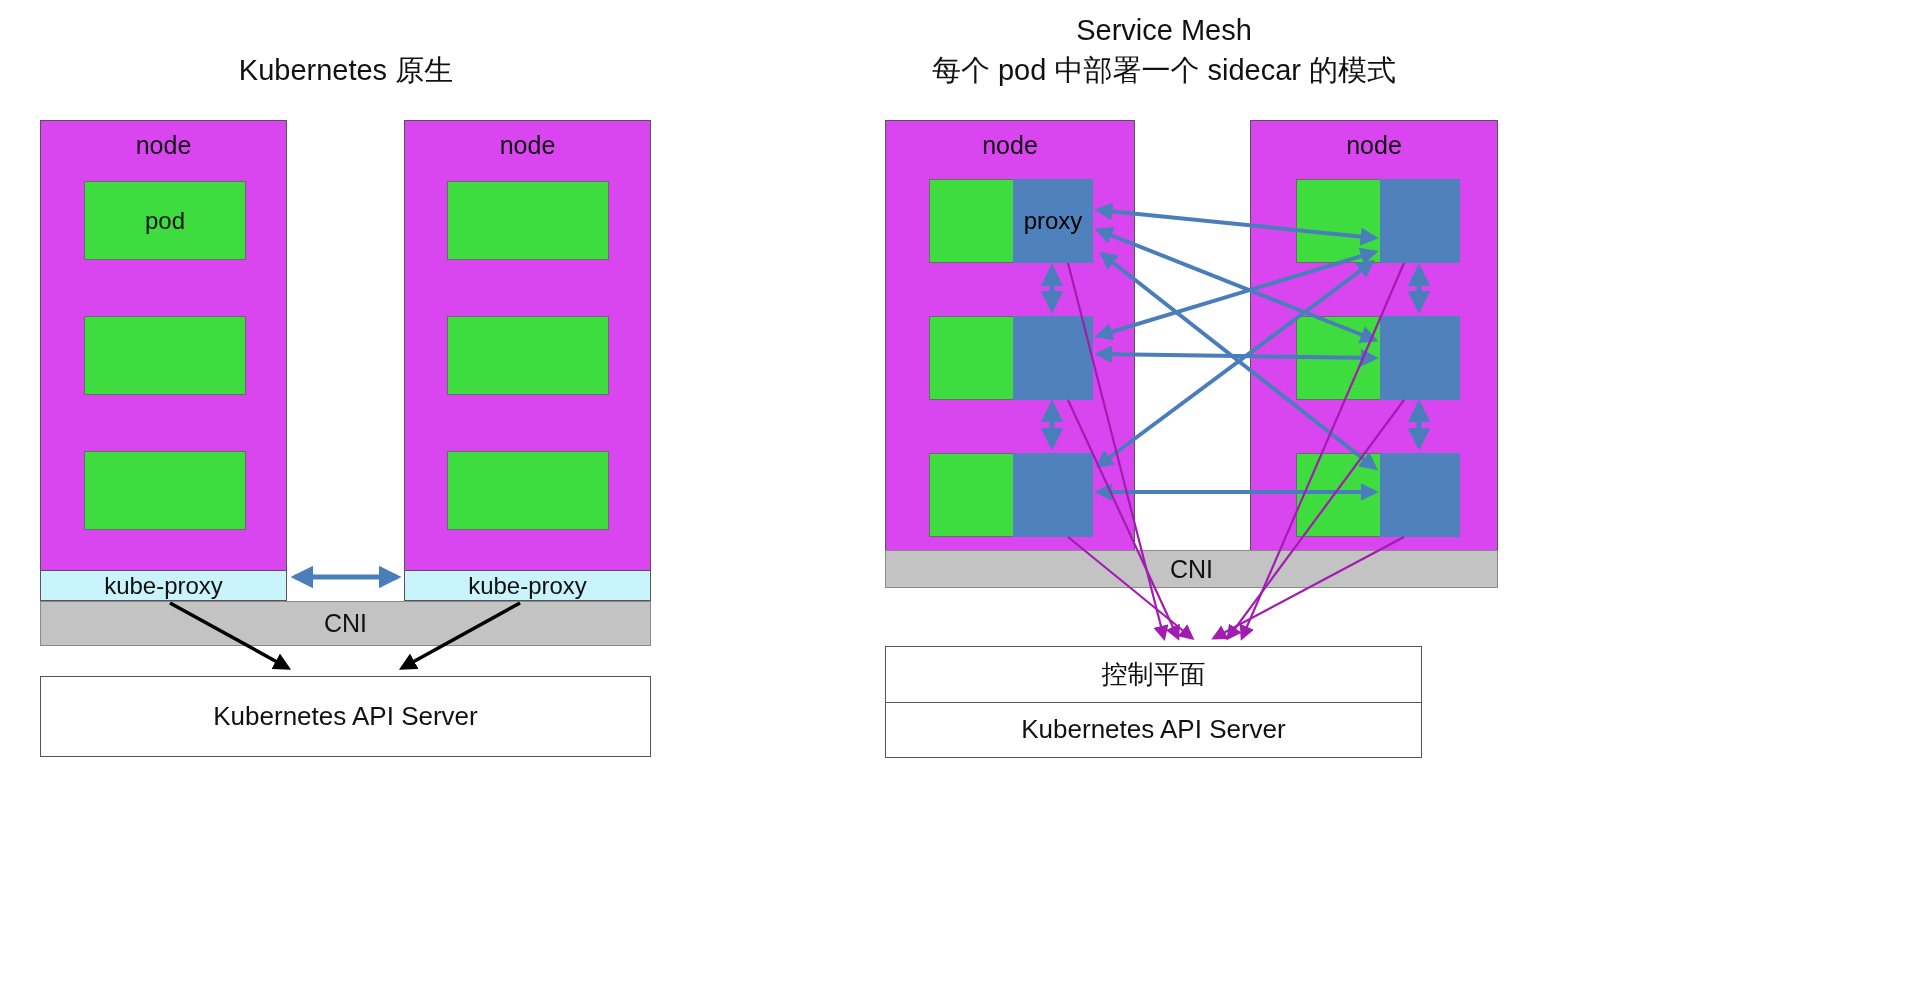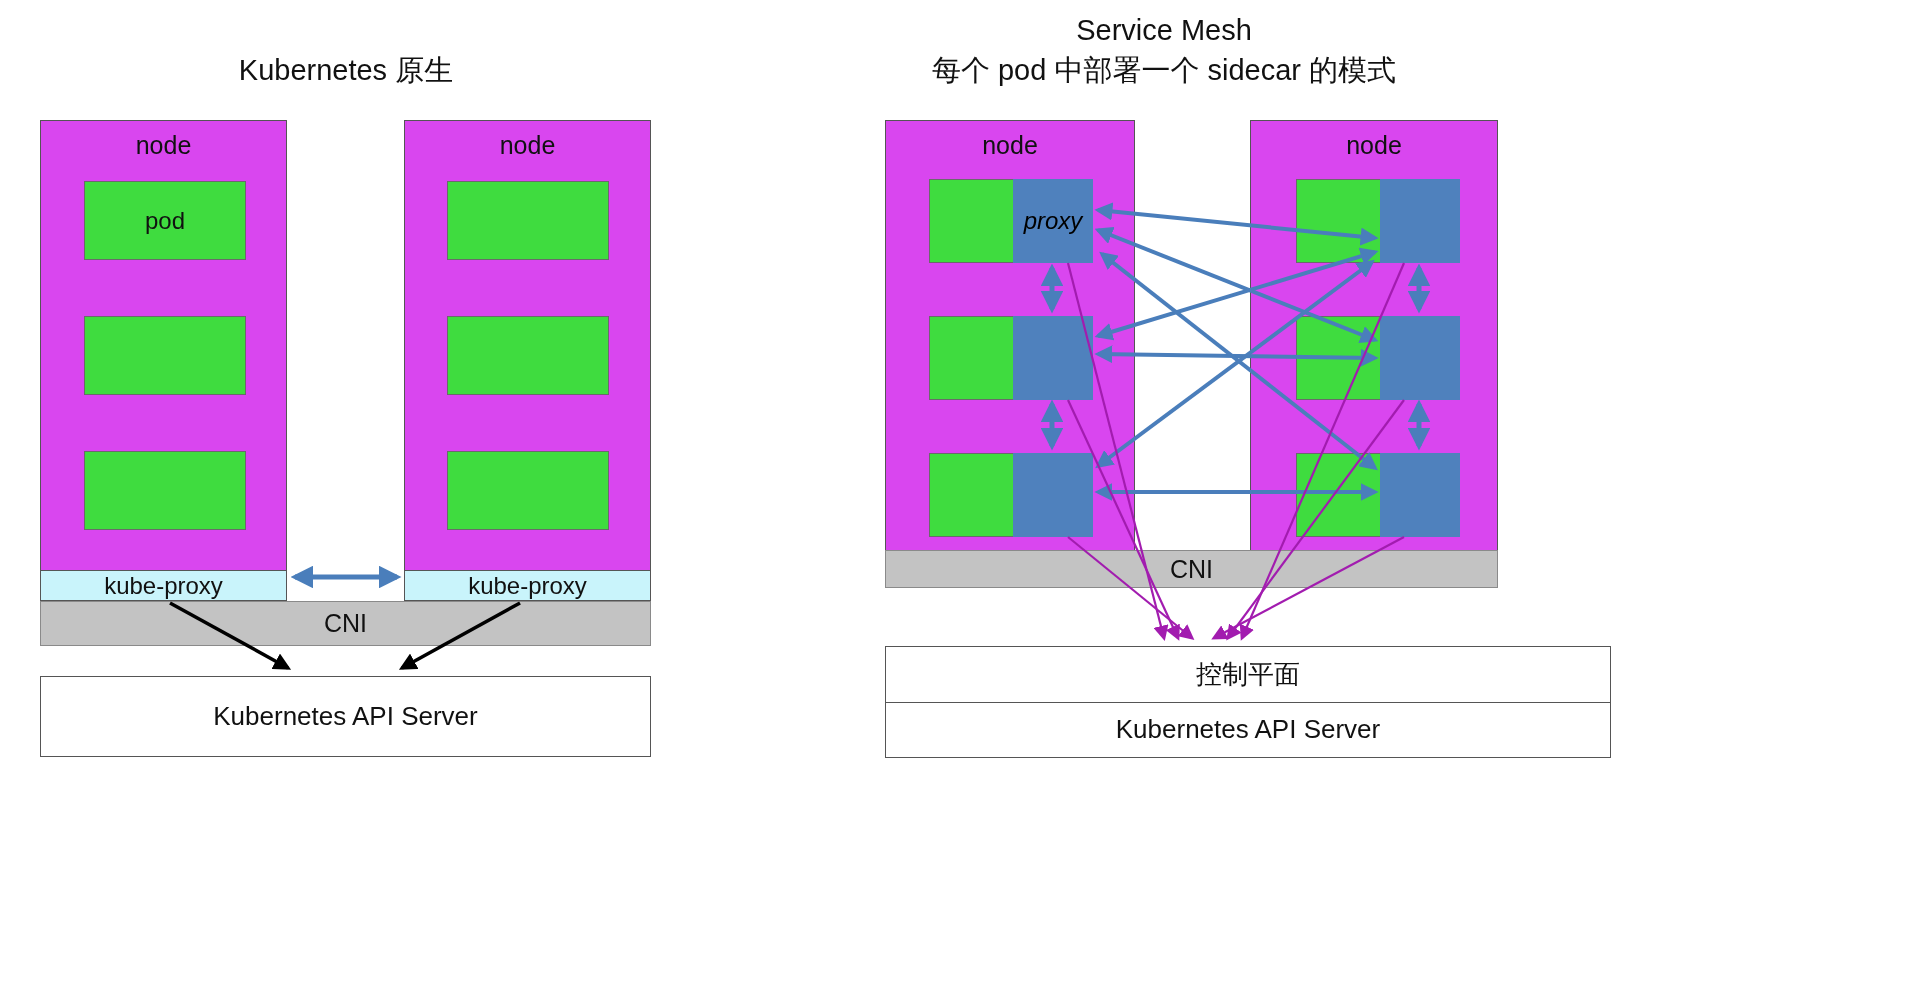--- a/index.html
+++ b/index.html
@@ -30,21 +30,21 @@
   }
 
   .apibox {
     position: absolute; background: #fff; border: 1.5px solid #555;
     display: flex; align-items: center; justify-content: center; font-size: 26px;
   }
 
   .sidecar-pod { position: absolute; display: flex; }
   .sidecar-pod .green { width: 84px; height: 100%; background: var(--pod_green); border: 1px solid #6a6a6a; border-right: none; }
   .sidecar-pod .blue  { width: 80px; height: 100%; background: var(--sidecar_blue);
-                        display: flex; align-items: center; justify-content: center; font-size: 24px; color: #000; font-style: italic; }
+                        display: flex; align-items: center; justify-content: center; font-size: 24px; color: #000; }
 
   .cpbox { position: absolute; background: #fff; border: 1.5px solid #555; display: flex; flex-direction: column; }
   .cp-row { flex: 1; display: flex; align-items: center; justify-content: center; font-size: 26px; }
   .cp-row:first-child { border-bottom: 1.5px solid #555; }
 
   svg.arrows { position: absolute; left: 0; top: 0; width: 1928px; height: 986px; z-index: 10; pointer-events: none; }
   .al-blue   { stroke: var(--arrow_blue);   fill: none; }
   .al-purple { stroke: var(--arrow_purple); fill: none; }
   .al-black  { stroke: var(--arrow_black);  fill: none; }
   .fill-blue   { fill: var(--arrow_blue); }
@@ -114,21 +114,21 @@
       <div class="blue"></div>
     </div>
     <div class="sidecar-pod" style="left:45px; top:332px; width:164px; height:84px;">
       <div class="green"></div>
       <div class="blue"></div>
     </div>
   </div>
 
   <div class="cni" style="left:885px; top:550px; width:613px; height:38px;">CNI</div>
 
-  <div class="cpbox" style="left:885px; top:646px; width:726px; height:112px;">
+  <div class="cpbox" style="left:885px; top:646px; width:537px; height:112px;">
     <div class="cp-row">控制平面</div>
     <div class="cp-row">Kubernetes API Server</div>
   </div>
 
   <svg class="arrows" viewBox="0 0 1928 986">
     <defs>
       <marker id="mb" viewBox="0 0 10 10" refX="8" refY="5" markerWidth="4.5" markerHeight="4.5" orient="auto-start-reverse">
         <path d="M0,0 L10,5 L0,10 Z" class="fill-blue"></path>
       </marker>
       <marker id="mp" viewBox="0 0 10 10" refX="8" refY="5" markerWidth="7" markerHeight="7" orient="auto-start-reverse">

